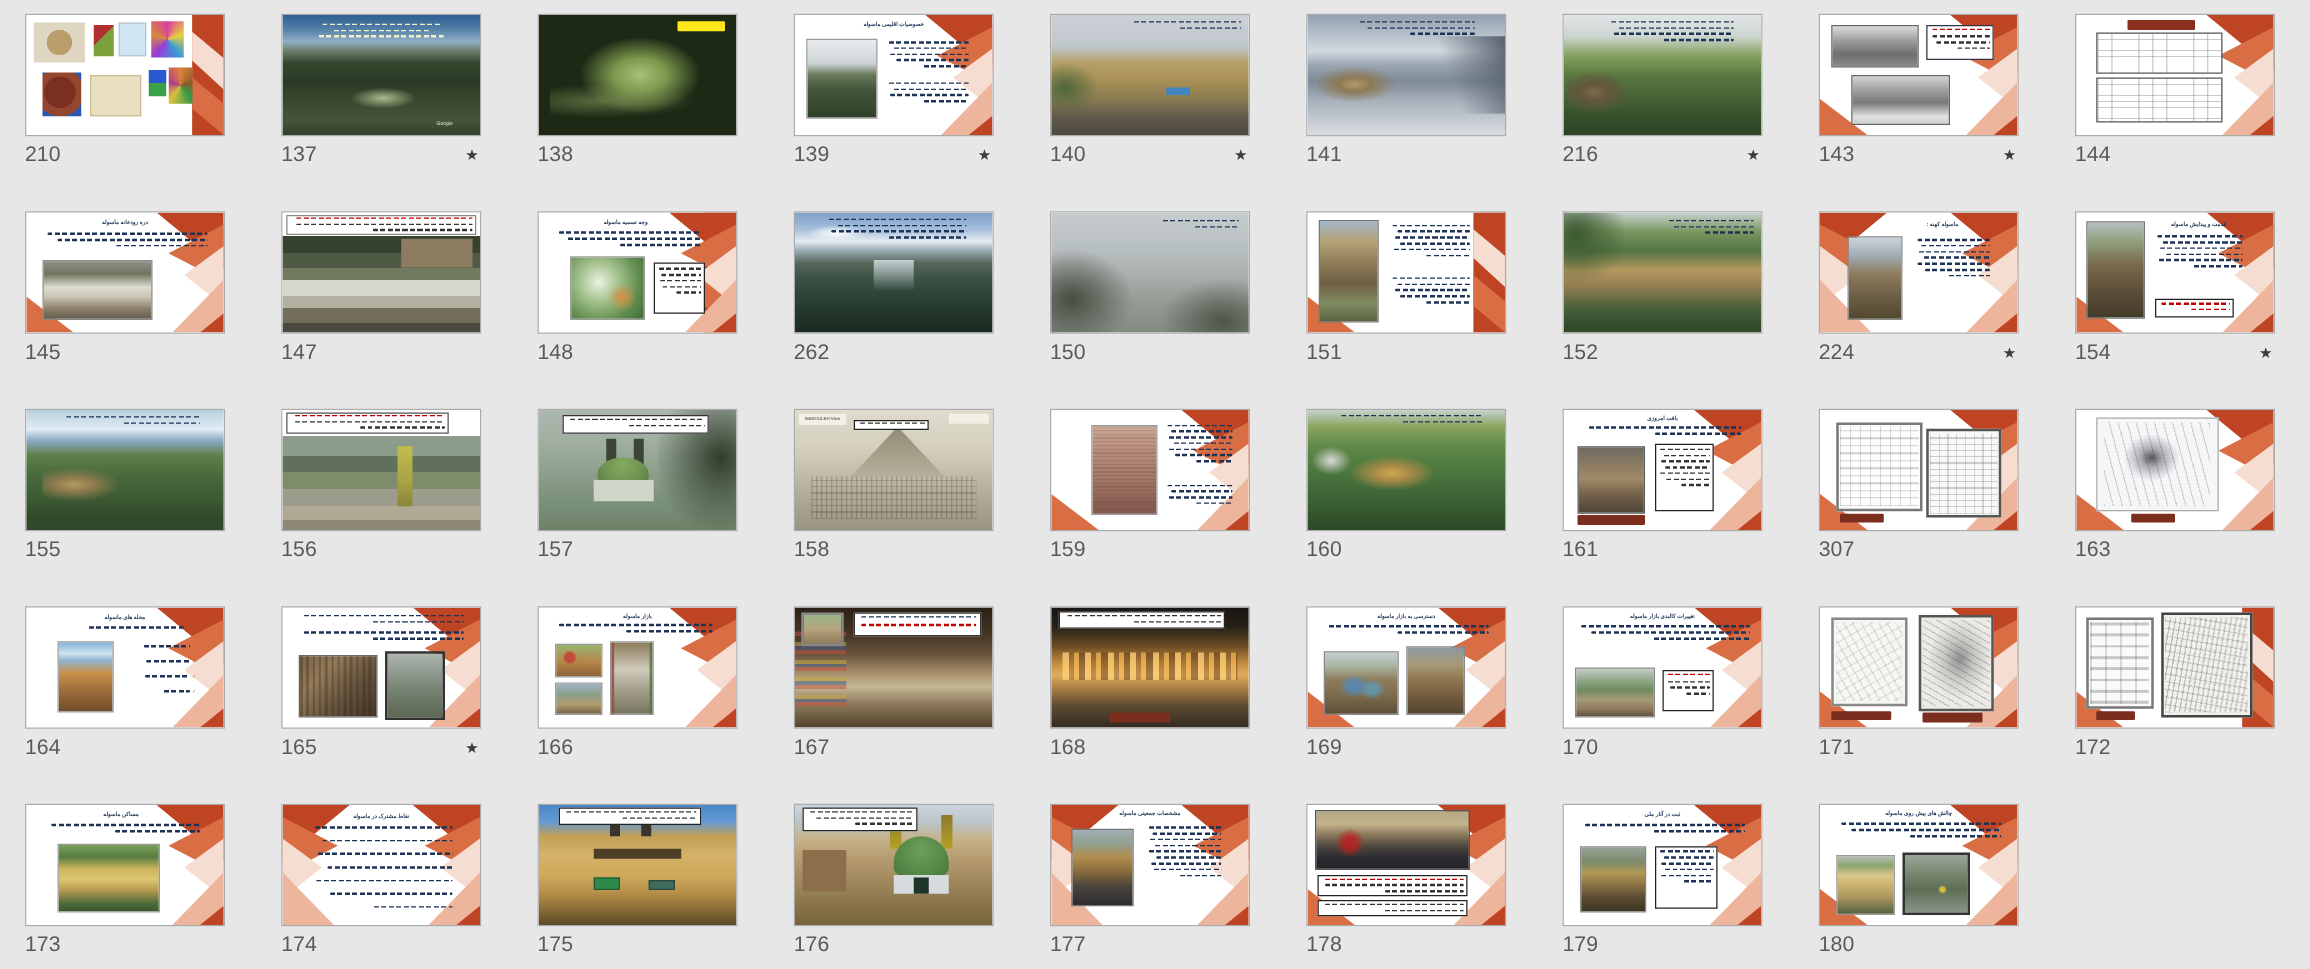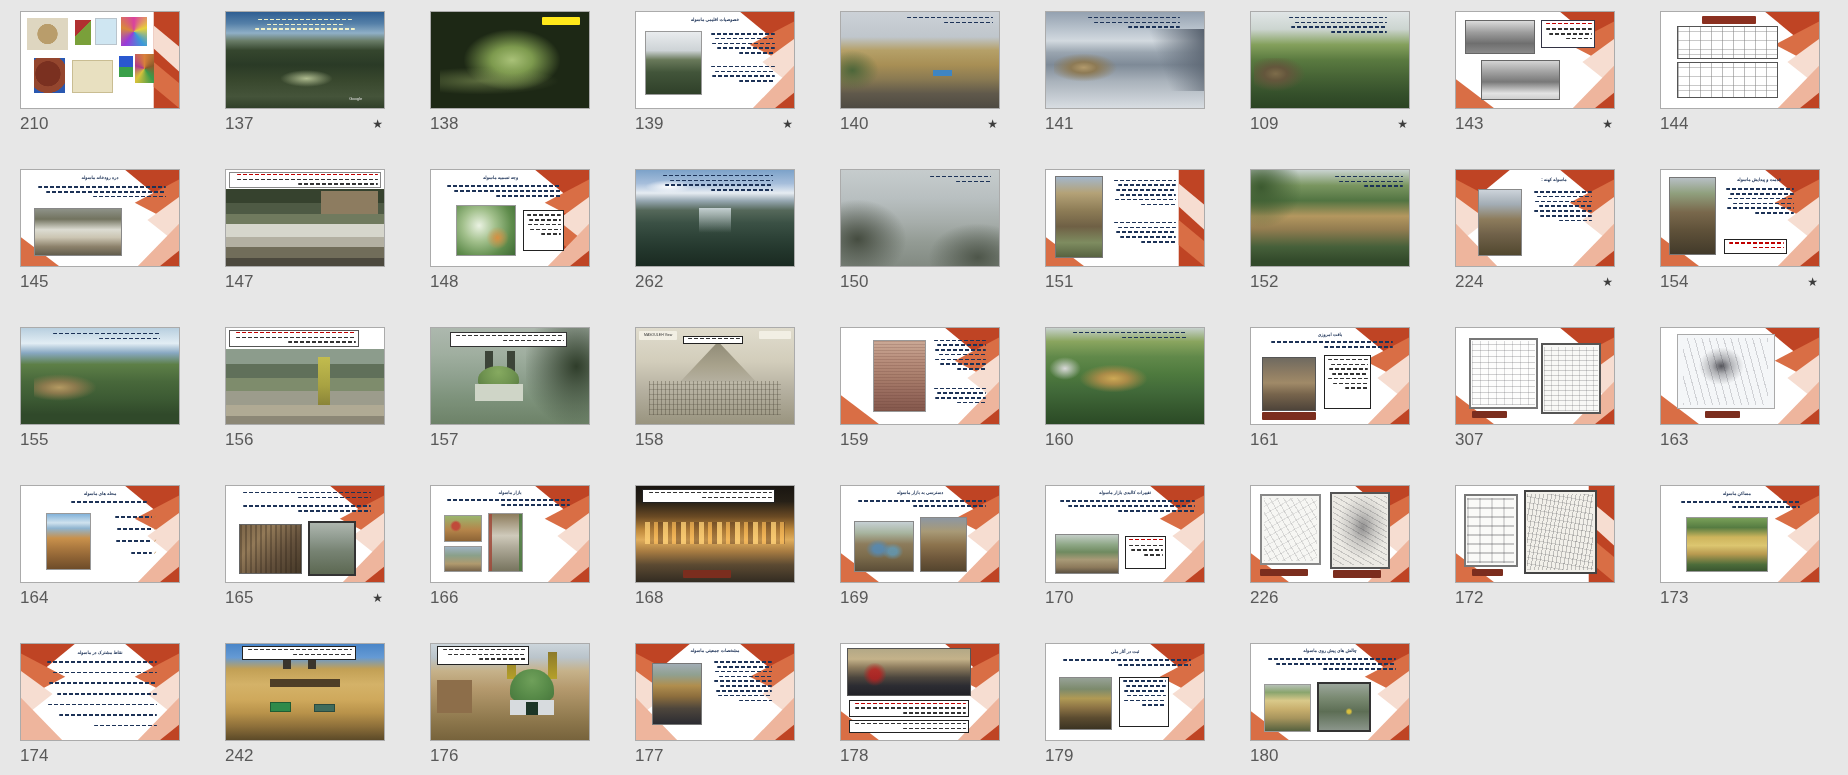--- a/index.html
+++ b/index.html
@@ -142,21 +142,21 @@
         <div class="abs" style="inset: 0px; background: linear-gradient(rgb(224, 229, 230) 0%, rgb(204, 213, 208) 18%, rgb(132, 160, 92) 34%, rgb(90, 122, 64) 50%, rgb(70, 99, 53) 68%, rgb(53, 80, 43) 85%, rgb(43, 67, 35) 100%);"></div>
         <div class="abs" style="left: 2%; top: 48%; width: 34%; height: 36%; background: radial-gradient(at 40% 45%, rgb(125, 108, 74) 0%, rgb(100, 86, 60) 25%, rgba(100, 86, 60, 0) 65%);"></div>
         <div class="abs" style="left: 22%; top: 5%; width: 64%; display: flex; flex-direction: column; align-items: flex-end;">
           <div class="ln-row" style="height: 1.6px; margin-bottom: 3.2px; width: 97%; background: repeating-linear-gradient(90deg, rgb(28, 50, 87) 0px, rgb(28, 50, 87) 4px, transparent 4px, transparent 6px);"></div>
           <div class="ln-row" style="height: 1.6px; margin-bottom: 3.2px; width: 91%; background: repeating-linear-gradient(90deg, rgb(28, 50, 87) 0px, rgb(28, 50, 87) 4px, transparent 4px, transparent 6px);"></div>
           <div class="ln-row" style="height: 1.6px; margin-bottom: 3.2px; width: 95%; background: repeating-linear-gradient(90deg, rgb(28, 50, 87) 0px, rgb(28, 50, 87) 4px, transparent 4px, transparent 6px);"></div>
           <div class="ln-row" style="height: 1.6px; margin-bottom: 3.2px; width: 55%; background: repeating-linear-gradient(90deg, rgb(28, 50, 87) 0px, rgb(28, 50, 87) 4px, transparent 4px, transparent 6px);"></div>
         </div>
       </div>
       <div class="meta">
-        <span class="num">109</span>
+        <span class="num">216</span>
         <span class="star">★</span>
       </div>
     </div>
     <div class="cell">
       <div class="thumb">
         <div class="abs" style="inset: 0px; clip-path: polygon(66% 0px, 100% 0px, 100% 46%); background: rgb(191, 68, 36);"></div>
         <div class="abs" style="inset: 0px; clip-path: polygon(100% 10%, 100% 58%, 72% 34%); background: rgb(217, 110, 69);"></div>
         <div class="abs" style="inset: 0px; clip-path: polygon(100% 28%, 100% 78%, 80% 52%); background: rgb(246, 221, 209);"></div>
         <div class="abs" style="inset: 0px; clip-path: polygon(100% 56%, 100% 100%, 74% 100%); background: rgb(238, 181, 157);"></div>
         <div class="abs" style="inset: 0px; clip-path: polygon(100% 84%, 100% 100%, 88% 100%); background: rgb(191, 68, 36);"></div>
@@ -631,20 +631,37 @@
         <div class="abs" style="left: 8%; top: 30%; width: 24%; height: 28%; background: radial-gradient(circle at 30% 40%, rgb(192, 74, 58) 0px, rgb(192, 74, 58) 12%, rgba(192, 74, 58, 0) 20%), linear-gradient(rgb(154, 181, 110) 0%, rgb(181, 133, 74) 55%, rgb(141, 100, 54) 100%); border: 1px solid rgb(153, 153, 153); box-sizing: border-box;"></div>
         <div class="abs" style="left: 8%; top: 62%; width: 24%; height: 28%; background: linear-gradient(rgb(159, 179, 196) 0%, rgb(138, 160, 138) 35%, rgb(176, 154, 110) 70%, rgb(119, 100, 74) 100%); border: 1px solid rgb(153, 153, 153); box-sizing: border-box;"></div>
         <div class="abs" style="left: 36%; top: 28%; width: 22%; height: 62%; background: linear-gradient(90deg, rgba(160, 74, 58, 0.85) 0px, rgba(160, 74, 58, 0.85) 8%, rgba(0, 0, 0, 0) 8%, rgba(0, 0, 0, 0) 92%, rgba(74, 122, 63, 0.85) 92%), linear-gradient(rgb(141, 124, 92) 0%, rgb(207, 202, 187) 38%, rgb(176, 171, 154) 58%, rgb(119, 116, 94) 100%); border: 1px solid rgb(153, 153, 153); box-sizing: border-box;"></div>
       </div>
       <div class="meta">
         <span class="num">166</span>
       </div>
     </div>
     <div class="cell">
       <div class="thumb">
+        <div class="abs" style="inset: 0px; background: linear-gradient(rgb(44, 33, 23) 0%, rgb(67, 50, 35) 20%, rgb(100, 80, 58) 38%, rgb(168, 144, 107) 55%, rgb(196, 182, 149) 66%, rgb(141, 122, 92) 80%, rgb(84, 67, 44) 100%);"></div>
+        <div class="abs" style="left: 0%; top: 20%; width: 26%; height: 62%; background: repeating-linear-gradient(0deg, rgba(200, 80, 60, 0.5) 0px, rgba(200, 80, 60, 0.5) 3px, rgba(60, 90, 140, 0.5) 3px, rgba(60, 90, 140, 0.5) 6px, rgba(200, 170, 60, 0.5) 6px, rgba(200, 170, 60, 0.5) 9px, transparent 9px, transparent 14px);"></div>
+        <div class="abs" style="left: 3%; top: 4%; width: 22%; height: 28%; background: linear-gradient(rgb(154, 181, 138) 0%, rgb(181, 162, 122) 50%, rgb(141, 122, 92) 100%); border: 2px solid rgb(136, 136, 136); box-sizing: border-box;"></div>
+        <div class="abs" style="left: 30%; top: 4%; width: 64%; height: 20%; background: rgb(255, 255, 255); border: 1px solid rgb(51, 51, 51); box-sizing: border-box;"></div>
+        <div class="abs" style="left: 32%; top: 7%; width: 60%; display: flex; flex-direction: column; align-items: flex-end;">
+          <div class="ln-row" style="height: 1.6px; margin-bottom: 3.2px; width: 97%; background: repeating-linear-gradient(90deg, rgb(28, 50, 87) 0px, rgb(28, 50, 87) 4px, transparent 4px, transparent 6px);"></div>
+        </div>
+        <div class="abs" style="left: 32%; top: 14%; width: 60%; display: flex; flex-direction: column; align-items: flex-end;">
+          <div class="ln-row" style="height: 1.6px; margin-bottom: 3.2px; width: 97%; background: repeating-linear-gradient(90deg, rgb(192, 0, 0) 0px, rgb(192, 0, 0) 4px, transparent 4px, transparent 6px);"></div>
+        </div>
+      </div>
+      <div class="meta">
+        <span class="num">167</span>
+      </div>
+    </div>
+    <div class="cell">
+      <div class="thumb">
         <div class="abs" style="inset: 0px; background: linear-gradient(rgb(25, 21, 16) 0%, rgb(38, 32, 23) 16%, rgb(106, 74, 36) 32%, rgb(192, 138, 60) 46%, rgb(224, 173, 92) 56%, rgb(168, 124, 66) 68%, rgb(92, 74, 50) 82%, rgb(51, 44, 34) 100%);"></div>
         <div class="abs" style="left: 6%; top: 38%; width: 88%; height: 22%; background: repeating-linear-gradient(90deg, rgba(255, 210, 120, 0.75) 0px, rgba(255, 210, 120, 0.75) 5px, rgba(120, 80, 40, 0.3) 5px, rgba(120, 80, 40, 0.3) 9px, rgba(255, 190, 90, 0.6) 9px, rgba(255, 190, 90, 0.6) 13px, rgba(80, 50, 30, 0.4) 13px, rgba(80, 50, 30, 0.4) 18px);"></div>
         <div class="abs" style="left: 4%; top: 3%; width: 84%; height: 15%; background: rgb(255, 255, 255); border: 1px solid rgb(34, 34, 34); box-sizing: border-box;"></div>
         <div class="abs" style="left: 6%; top: 6%; width: 80%; display: flex; flex-direction: column; align-items: flex-end;">
           <div class="ln-row" style="height: 1.6px; margin-bottom: 3.2px; width: 97%; background: repeating-linear-gradient(90deg, rgb(51, 51, 51) 0px, rgb(51, 51, 51) 4px, transparent 4px, transparent 6px);"></div>
           <div class="ln-row" style="height: 1.6px; margin-bottom: 3.2px; width: 55%; background: repeating-linear-gradient(90deg, rgb(51, 51, 51) 0px, rgb(51, 51, 51) 4px, transparent 4px, transparent 6px);"></div>
         </div>
         <div class="abs" style="left: 30%; top: 88%; width: 30%; height: 8%; background: rgb(123, 45, 30); font-size: 3.5px; color: rgb(255, 211, 77); display: flex; align-items: center; justify-content: center; overflow: hidden; border-radius: 1px; direction: rtl;"></div>
       </div>
       <div class="meta">
@@ -708,21 +725,21 @@
         <div class="abs" style="inset: 0px; clip-path: polygon(100% 84%, 100% 100%, 88% 100%); background: rgb(191, 68, 36);"></div>
         <div class="abs" style="inset: 0px; clip-path: polygon(0px 70%, 24% 100%, 0px 100%); background: rgb(217, 110, 69);"></div>
         <div class="abs" style="left: 6%; top: 8%; width: 38%; height: 74%; background: rgb(246, 246, 243); border: 2px solid rgb(136, 136, 136); box-sizing: border-box;"></div>
         <div class="abs" style="left: 8%; top: 12%; width: 34%; height: 66%; background: repeating-linear-gradient(60deg, rgba(100, 100, 105, 0.2) 0px, rgba(100, 100, 105, 0.2) 1px, transparent 1px, transparent 6px), repeating-linear-gradient(150deg, rgba(100, 100, 105, 0.15) 0px, rgba(100, 100, 105, 0.15) 1px, transparent 1px, transparent 7px);"></div>
         <div class="abs" style="left: 50%; top: 6%; width: 38%; height: 80%; background: rgb(236, 234, 228); border: 2px solid rgb(85, 85, 85); box-sizing: border-box;"></div>
         <div class="abs" style="left: 52%; top: 10%; width: 34%; height: 72%; background: radial-gradient(at 55% 45%, rgba(70, 70, 75, 0.55) 0%, rgba(70, 70, 75, 0.2) 30%, rgba(70, 70, 75, 0) 60%), repeating-linear-gradient(30deg, rgba(80, 80, 85, 0.25) 0px, rgba(80, 80, 85, 0.25) 1px, transparent 1px, transparent 5px);"></div>
         <div class="abs" style="left: 6%; top: 86%; width: 30%; height: 8%; background: rgb(123, 45, 30); font-size: 3.5px; color: rgb(255, 211, 77); display: flex; align-items: center; justify-content: center; overflow: hidden; border-radius: 1px; direction: rtl;"></div>
         <div class="abs" style="left: 52%; top: 88%; width: 30%; height: 8%; background: rgb(123, 45, 30); font-size: 3.5px; color: rgb(255, 211, 77); display: flex; align-items: center; justify-content: center; overflow: hidden; border-radius: 1px; direction: rtl;"></div>
       </div>
       <div class="meta">
-        <span class="num">226</span>
+        <span class="num">171</span>
       </div>
     </div>
     <div class="cell">
       <div class="thumb">
         <div class="abs" style="inset: 0px; clip-path: polygon(84% 0px, 100% 0px, 100% 100%, 84% 100%); background: rgb(191, 68, 36);"></div>
         <div class="abs" style="inset: 0px; clip-path: polygon(84% 14%, 100% 36%, 100% 62%, 84% 38%); background: rgb(246, 221, 209);"></div>
         <div class="abs" style="inset: 0px; clip-path: polygon(84% 52%, 100% 74%, 100% 100%, 84% 78%); background: rgb(217, 110, 69);"></div>
         <div class="abs" style="inset: 0px; clip-path: polygon(0px 70%, 24% 100%, 0px 100%); background: rgb(217, 110, 69);"></div>
         <div class="abs" style="left: 5%; top: 8%; width: 34%; height: 76%; background: rgb(250, 250, 248); border: 2px solid rgb(119, 119, 119); box-sizing: border-box;"></div>
         <div class="abs" style="left: 7%; top: 12%; width: 30%; height: 68%; background: repeating-linear-gradient(0deg, rgba(80, 80, 85, 0.3) 0px, rgba(80, 80, 85, 0.3) 2px, transparent 2px, transparent 9px), repeating-linear-gradient(90deg, rgba(80, 80, 85, 0.2) 0px, rgba(80, 80, 85, 0.2) 2px, transparent 2px, transparent 12px);"></div>
@@ -787,21 +804,21 @@
         <div class="abs" style="left: 28%; top: 36%; width: 44%; height: 9%; background: rgba(55, 42, 28, 0.85);"></div>
         <div class="abs" style="left: 28%; top: 60%; width: 13%; height: 11%; background: rgb(46, 138, 74); border: 1px solid rgb(31, 92, 51); box-sizing: border-box;"></div>
         <div class="abs" style="left: 56%; top: 62%; width: 13%; height: 9%; background: rgb(63, 107, 92); border: 1px solid rgb(42, 74, 63); box-sizing: border-box;"></div>
         <div class="abs" style="left: 10%; top: 2%; width: 72%; height: 15%; background: rgb(255, 255, 255); border: 1px solid rgb(34, 34, 34); box-sizing: border-box;"></div>
         <div class="abs" style="left: 12%; top: 5%; width: 68%; display: flex; flex-direction: column; align-items: flex-end;">
           <div class="ln-row" style="height: 1.6px; margin-bottom: 3.2px; width: 97%; background: repeating-linear-gradient(90deg, rgb(51, 51, 51) 0px, rgb(51, 51, 51) 4px, transparent 4px, transparent 6px);"></div>
           <div class="ln-row" style="height: 1.6px; margin-bottom: 3.2px; width: 55%; background: repeating-linear-gradient(90deg, rgb(51, 51, 51) 0px, rgb(51, 51, 51) 4px, transparent 4px, transparent 6px);"></div>
         </div>
       </div>
       <div class="meta">
-        <span class="num">242</span>
+        <span class="num">175</span>
       </div>
     </div>
     <div class="cell">
       <div class="thumb">
         <div class="abs" style="inset: 0px; background: linear-gradient(rgb(204, 213, 219) 0%, rgb(186, 196, 203) 14%, rgb(198, 178, 138) 28%, rgb(181, 154, 110) 46%, rgb(160, 136, 92) 64%, rgb(141, 119, 76) 80%, rgb(119, 99, 60) 100%);"></div>
         <div class="abs" style="left: 4%; top: 38%; width: 22%; height: 34%; background: rgb(141, 110, 74);"></div>
         <div class="abs" style="left: 48%; top: 8%; width: 6%; height: 28%; background: linear-gradient(rgb(141, 122, 42) 0px, rgb(181, 160, 42) 100%);"></div>
         <div class="abs" style="left: 74%; top: 8%; width: 6%; height: 28%; background: linear-gradient(rgb(141, 122, 42) 0px, rgb(181, 160, 42) 100%);"></div>
         <div class="abs" style="left: 50%; top: 26%; width: 28%; height: 34%; background: radial-gradient(circle at 50% 35%, rgb(111, 160, 90) 0%, rgb(87, 138, 72) 55%, rgb(71, 118, 60) 100%); border-radius: 50% 50% 25% 25% / 65% 65% 25% 25%;"></div>
         <div class="abs" style="left: 50%; top: 58%; width: 28%; height: 16%; background: rgb(215, 219, 222);"></div>

